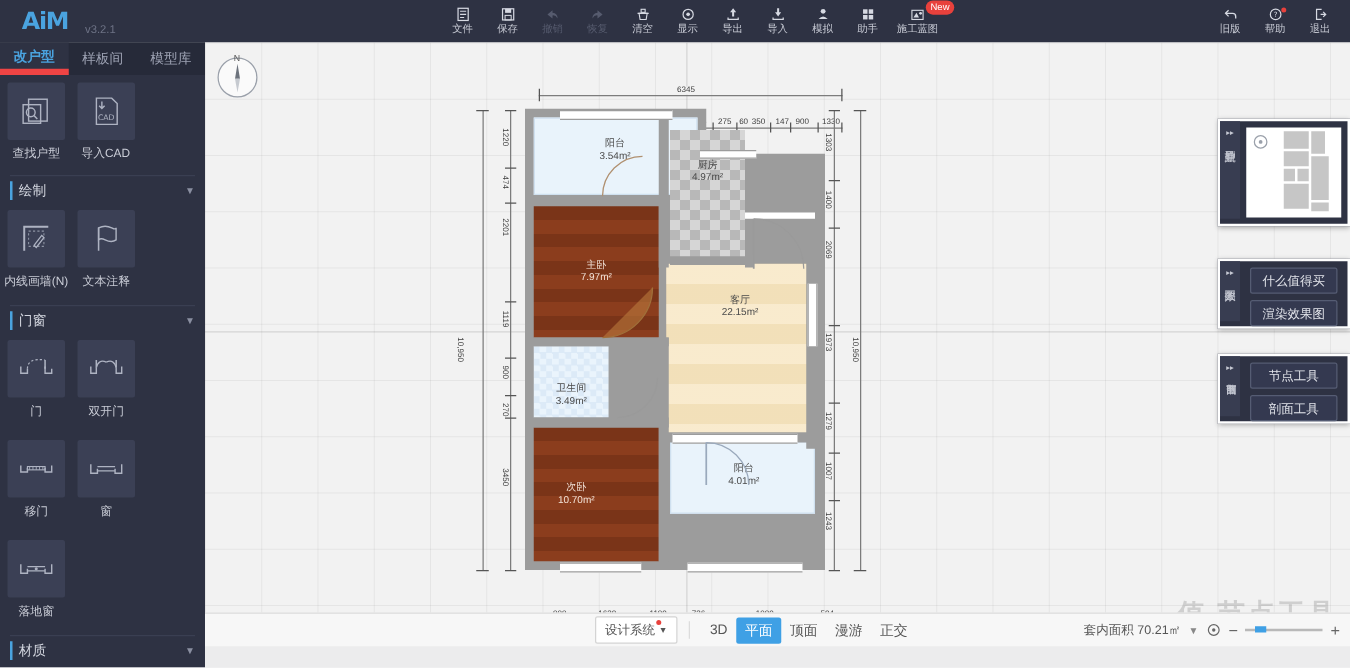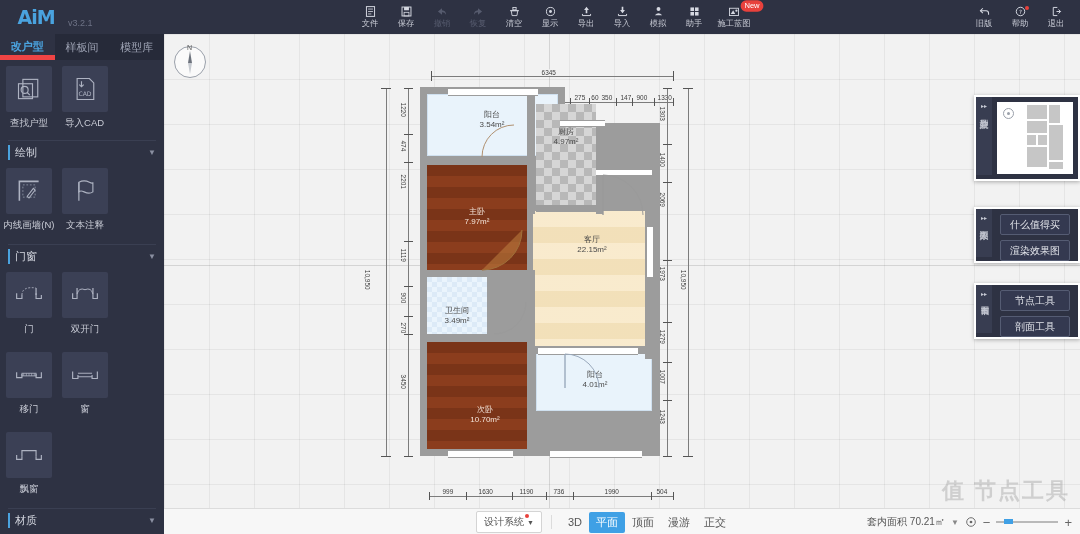--- a/index.html
+++ b/index.html
@@ -67,21 +67,21 @@
   
   .rpanel{position:absolute;background:#2e3243;border:2px solid #fff;box-shadow:0 1px 4px rgba(0,0,0,.3);}
   .rtab{position:absolute;left:-0px;top:0;width:16px;background:#383d51;color:#c5c8d2;font-size:9px;text-align:center;line-height:10px;padding-top:3px;box-sizing:border-box;}
   .rbtn{height:19px;border:1px solid #555c73;background:#343950;color:#e2e4ea;font-size:10px;display:flex;align-items:center;justify-content:center;margin:5px 8px 0 8px;cursor:pointer;border-radius:2px;}
   .mini{background:#fff;margin:5px;height:72px;position:relative;}
   .mini-shape{position:absolute;background:#c6c6c6;}
   .mini-target{position:absolute;left:6px;top:6px;width:9px;height:9px;border:1px solid #9aa0aa;border-radius:50%;}
   .mini-target:after{content:"";position:absolute;left:3px;top:3px;width:3px;height:3px;background:#9aa0aa;border-radius:50%;}
 
   
-  .bottombar{position:absolute;left:164px;top:508px;width:916px;height:26px;background:#f7f7f7;border-top:1px solid #dcdcdc;display:flex;align-items:center;}
+  .bottombar{position:absolute;left:164px;top:490px;width:916px;height:26px;background:#f7f7f7;border-top:1px solid #dcdcdc;display:flex;align-items:center;}
   .bb-left{position:absolute;left:312px;display:flex;align-items:center;gap:0;}
   .sysbtn{font-size:10px;color:#555;border:1px solid #d4d4d4;background:#fff;padding:3px 7px;border-radius:2px;position:relative;display:flex;align-items:center;gap:3px;cursor:pointer;}
   .sysdot{position:absolute;width:4px;height:4px;background:#e8413c;border-radius:50%;right:12px;top:2px;}
   .vsep{width:1px;height:14px;background:#dcdcdc;margin:0 9px;}
   .vbtn{font-size:11px;color:#555;padding:3px 7px;border-radius:2px;cursor:pointer;}
   .vbtn.active{background:#3fa0e5;color:#fff;}
   .bb-right{position:absolute;right:8px;display:flex;align-items:center;gap:6px;font-size:10px;color:#555;}
   .zoomtrack{width:62px;height:2px;background:#b9b9b9;position:relative;}
   .zoomthumb{position:absolute;left:8px;top:-2px;width:9px;height:5px;background:#3fa0e5;}
   .wm{position:absolute;right:10px;bottom:28px;font-size:22px;color:rgba(120,120,120,.28);font-weight:bold;letter-spacing:2px;}
@@ -346,26 +346,28 @@
               <path d="M31 10 L31 18 L25 18 L25 14" fill="none" stroke="#aeb3c2" stroke-width="1.3"></path>
               <line x1="9" y1="12" x2="25" y2="12" stroke="#aeb3c2" stroke-width="1.1"></line>
               <line x1="9" y1="16" x2="25" y2="16" stroke="#aeb3c2" stroke-width="1.1"></line>
             </svg>
         </div>
         <div class="cl">窗</div>
       </div>
       <div class="cell">
         <div class="box">
           <svg width="30" height="26" viewBox="0 0 34 28">
-              <path d="M3 14 L3 19 L9 19 L9 16" fill="none" stroke="#aeb3c2" stroke-width="1.3"></path>
-              <path d="M31 14 L31 19 L25 19 L25 16" fill="none" stroke="#aeb3c2" stroke-width="1.3"></path>
-              <path d="M9 16 L9 9 L25 9 L25 16" fill="none" stroke="#aeb3c2" stroke-width="1.3"></path>
-            </svg>
-        </div>
-        <div class="cl">飘窗</div>
+              <path d="M3 10 L3 18 L9 18 L9 14" fill="none" stroke="#aeb3c2" stroke-width="1.3"></path>
+              <path d="M31 10 L31 18 L25 18 L25 14" fill="none" stroke="#aeb3c2" stroke-width="1.3"></path>
+              <line x1="9" y1="12" x2="25" y2="12" stroke="#aeb3c2" stroke-width="1.1"></line>
+              <line x1="9" y1="16" x2="25" y2="16" stroke="#aeb3c2" stroke-width="1.1"></line>
+              <circle cx="17" cy="14" r="1.4" fill="#aeb3c2"></circle>
+            </svg>
+        </div>
+        <div class="cl">落地窗</div>
       </div>
     </div>
 
     <div class="sechead" style="margin-top:6px;">
       <span class="st">材质</span>
       <span class="ca">▼</span>
     </div>
     <div class="grid3">
       <div class="cell">
         <div class="box">
@@ -538,21 +540,21 @@
       </div>
 
       <div class="room" style="left:113px;top:124px;width:118px;height:135px;background:#f7e4bd;"></div>
       <div class="room" style="left:113px;top:124px;width:118px;height:135px;background:repeating-linear-gradient(180deg,rgba(255,255,255,.25) 0px,rgba(255,255,255,.25) 16px,rgba(0,0,0,.02) 16px,rgba(0,0,0,.02) 32px);"></div>
       <div class="rlabel" style="left:137px;top:148px;">
         <b>客厅</b>
         <span class="rarea">22.15m²</span>
       </div>
 
       <div class="room" style="left:7px;top:255px;width:100px;height:107px;background:repeating-linear-gradient(180deg,#7a3418 0px,#7a3418 11px,#8b3d1d 11px,#8b3d1d 22px);"></div>
-      <div class="rlabel" style="left:30px;top:298px;color:#f3e3d8;margin-top:20px;">
+      <div class="rlabel" style="left:6px;top:298px;color:#f3e3d8;">
         <b>次卧</b>
         <span class="rarea">10.70m²</span>
       </div>
 
       <div class="room" style="left:116px;top:266px;width:116px;height:58px;background:#e9f3fb;border:1px solid #cfe0ef;"></div>
       <div class="rlabel" style="left:140px;top:283px;">
         <b>阳台</b>
         <span class="rarea">4.01m²</span>
       </div>
 

